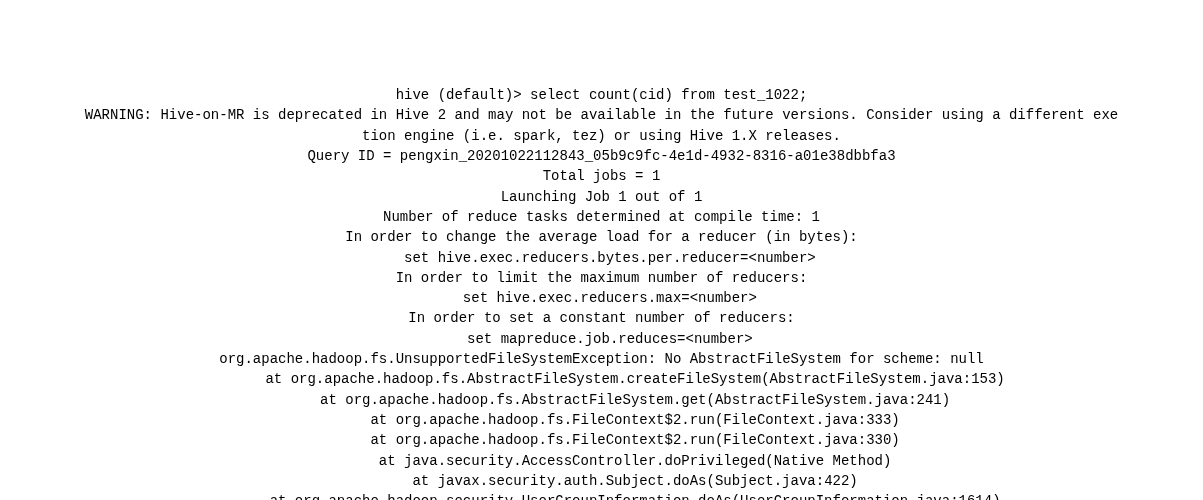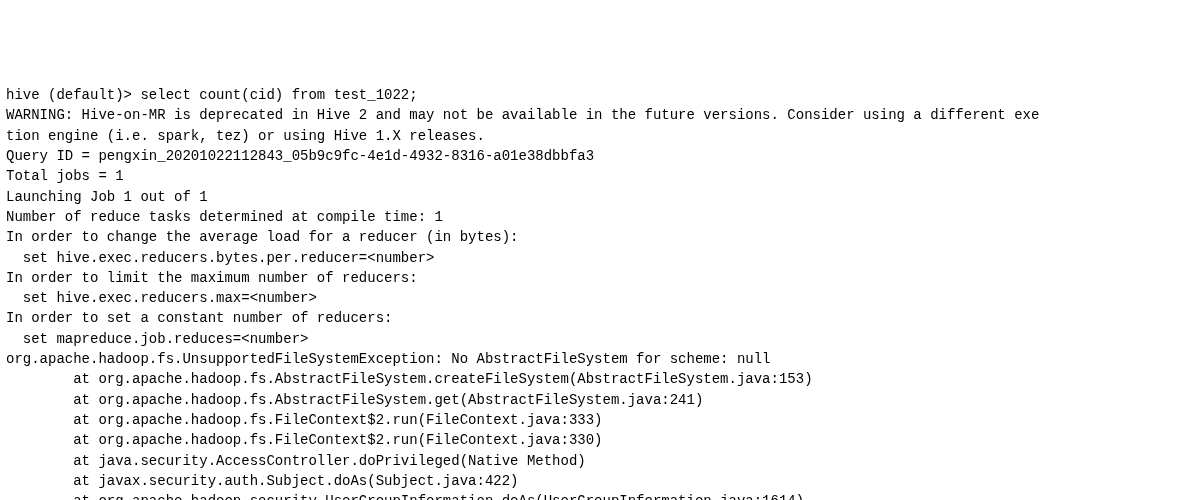--- a/index.html
+++ b/index.html
@@ -7,21 +7,21 @@
       background: #ffffff;
       font-family: "Courier New", Courier, monospace;
       font-size: 14px;
       line-height: 1.45;
       color: #000000;
       padding: 4px 6px;
       white-space: pre;
       overflow: hidden;
       width: 1203px;
     }
-    .line { white-space: pre; }
+    .line { white-space: pre; text-align: center; }
   </style>
 </head>
 <body>
 
 
 
 <div><div class="line">hive (default)&gt; select count(cid) from test_1022;</div><div class="line">WARNING: Hive-on-MR is deprecated in Hive 2 and may not be available in the future versions. Consider using a different exe</div><div class="line">tion engine (i.e. spark, tez) or using Hive 1.X releases.</div><div class="line">Query ID = pengxin_20201022112843_05b9c9fc-4e1d-4932-8316-a01e38dbbfa3</div><div class="line">Total jobs = 1</div><div class="line">Launching Job 1 out of 1</div><div class="line">Number of reduce tasks determined at compile time: 1</div><div class="line">In order to change the average load for a reducer (in bytes):</div><div class="line">  set hive.exec.reducers.bytes.per.reducer=&lt;number&gt;</div><div class="line">In order to limit the maximum number of reducers:</div><div class="line">  set hive.exec.reducers.max=&lt;number&gt;</div><div class="line">In order to set a constant number of reducers:</div><div class="line">  set mapreduce.job.reduces=&lt;number&gt;</div><div class="line">org.apache.hadoop.fs.UnsupportedFileSystemException: No AbstractFileSystem for scheme: null</div><div class="line">        at org.apache.hadoop.fs.AbstractFileSystem.createFileSystem(AbstractFileSystem.java:153)</div><div class="line">        at org.apache.hadoop.fs.AbstractFileSystem.get(AbstractFileSystem.java:241)</div><div class="line">        at org.apache.hadoop.fs.FileContext$2.run(FileContext.java:333)</div><div class="line">        at org.apache.hadoop.fs.FileContext$2.run(FileContext.java:330)</div><div class="line">        at java.security.AccessController.doPrivileged(Native Method)</div><div class="line">        at javax.security.auth.Subject.doAs(Subject.java:422)</div><div class="line">        at org.apache.hadoop.security.UserGroupInformation.doAs(UserGroupInformation.java:1614)</div></div>
 
 
 

